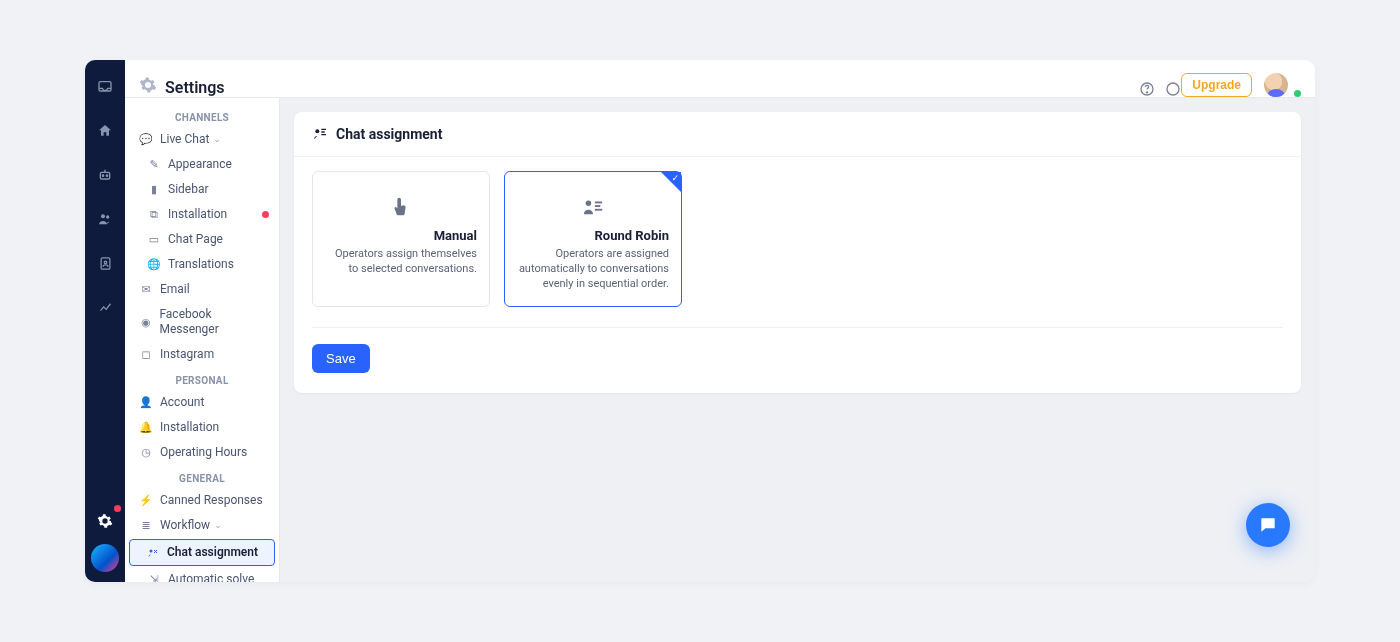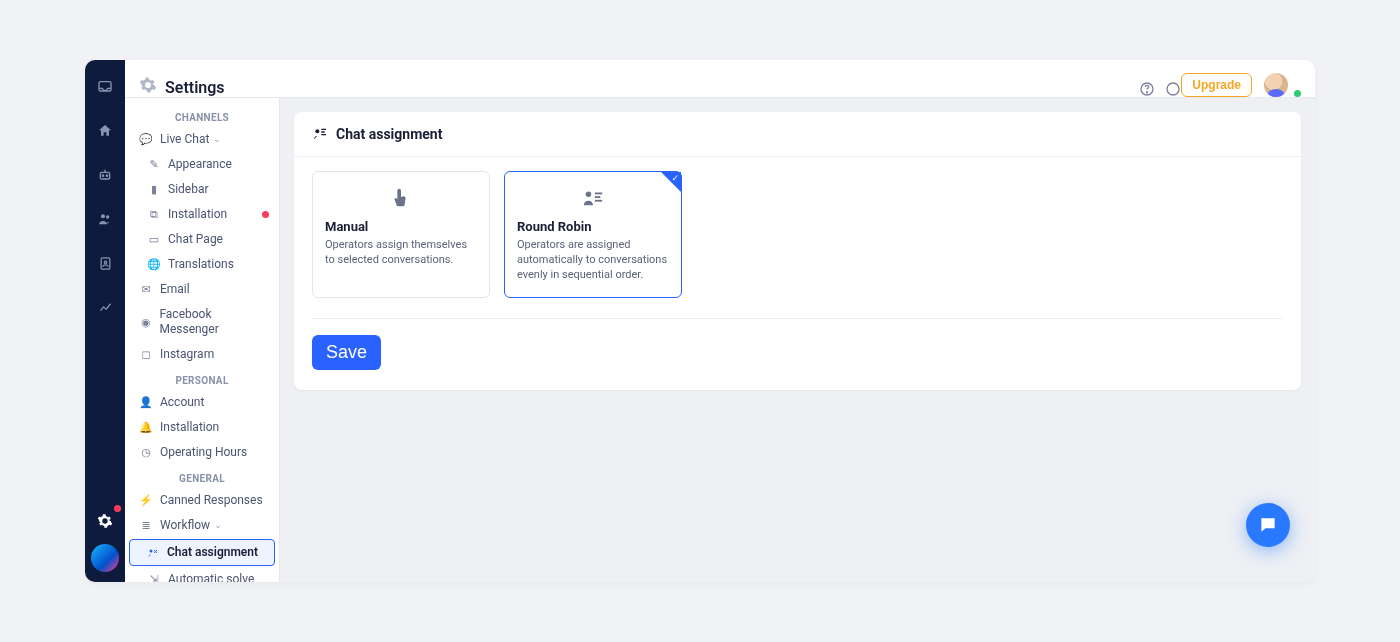--- a/index.html
+++ b/index.html
@@ -216,22 +216,22 @@
     gap: 14px;
     padding-bottom: 20px;
     border-bottom: 1px solid #edf0f5;
     margin-bottom: 16px;
   }
   .opt {
     width: 178px;
     min-height: 120px;
     border: 1px solid #e2e6ef;
     border-radius: 6px;
-    padding: 15px 12px 14px;
-    text-align: left;
+    padding: 24px 12px 14px;
+    text-align: right;
     cursor: pointer;
     position: relative;
     background:#fff;
   }
   .opt.selected {
     border: 1.5px solid #2962ff;
   }
   .opt .opt-ico {
     color: #6b7389;
     margin-bottom: 10px;
@@ -259,21 +259,21 @@
     content: "✓";
     position: absolute;
     top: -19px; right: 2px;
     color: #fff;
     font-size: 9px;
   }
   .save-btn {
     background: #2962ff;
     color: #fff;
     border: none;
-    font-size: 18px;
+    font-size: 13px;
     font-weight: 500;
     padding: 7px 14px;
     border-radius: 6px;
     cursor: pointer;
   }
 
   
   .floating-chat {
     position: absolute;
     right: 110px;

